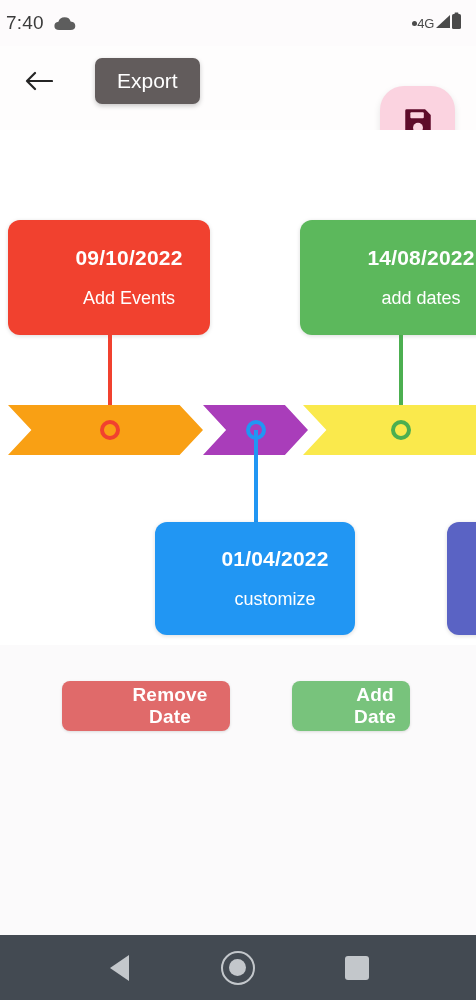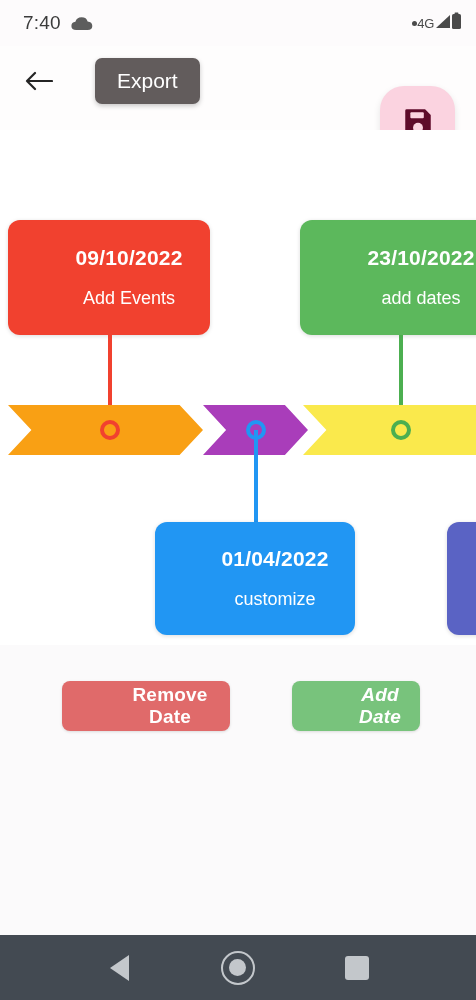--- a/index.html
+++ b/index.html
@@ -20,21 +20,21 @@
   }
 
   
   #status-bar {
     position: absolute;
     top: 0; left: 0;
     width: 476px;
     height: 46px;
     display: flex;
     align-items: center;
-    padding: 0 14px 0 23px;
+    padding: 0 14px 0 6px;
     background: #fdfbfc;
   }
   #status-clock {
     font-size: 19px;
     color: #3b3b3b;
     letter-spacing: 0.2px;
   }
   #cloud-icon { margin-left: 10px; display: flex; align-items: center; }
   .status-right {
     margin-left: auto;
@@ -178,21 +178,21 @@
     color: #ffffff;
     font-family: "Liberation Sans", sans-serif;
     font-size: 19px;
     font-weight: bold;
     letter-spacing: 0.2px;
     cursor: pointer;
     box-shadow: 0 1px 3px rgba(0,0,0,0.13);
     padding-left: 48px;
   }
   #remove-date-button { left: 62px; width: 168px; background: #e06a6a; }
-  #add-date-button    { left: 292px; width: 128px; background: #78c37c; font-style: italic; }
+  #add-date-button    { left: 292px; width: 118px; background: #78c37c; }
 
   
   #nav-bar {
     position: absolute;
     left: 0; bottom: 0;
     width: 476px;
     height: 65px;
     background: #434a52;
     display: flex;
     align-items: center;
@@ -284,21 +284,21 @@
 
   <div id="timeline-region">
 
     <div class="event-card" style="left:8px; top:90px; width:202px; height:115px; background:#F1412F;">
       <span class="event-date">09/10/2022</span>
       <span class="event-title">Add Events</span>
     </div>
     <div class="connector" style="left:108px; top:205px; height:78px; background:#F1412F;"></div>
 
     <div class="event-card" style="left:300px; top:90px; width:202px; height:115px; background:#5CB85C;">
-      <span class="event-date">23/10/2022</span>
+      <span class="event-date">14/08/2022</span>
       <span class="event-title">add dates</span>
     </div>
     <div class="connector" style="left:399px; top:205px; height:78px; background:#4CAF50;"></div>
 
     <div id="band">
       <div class="band-seg" style="left:8px; width:195px; background:#F9A014;
                   clip-path: polygon(0 0, 88% 0, 100% 50%, 88% 100%, 0 100%, 12% 50%);"></div>
       <div class="band-seg" style="left:203px; width:105px; background:#A93DBA;
                   clip-path: polygon(0 0, 78% 0, 100% 50%, 78% 100%, 0 100%, 22% 50%);"></div>
       <div class="band-seg" style="left:303px; width:180px; background:#FAE94C;

